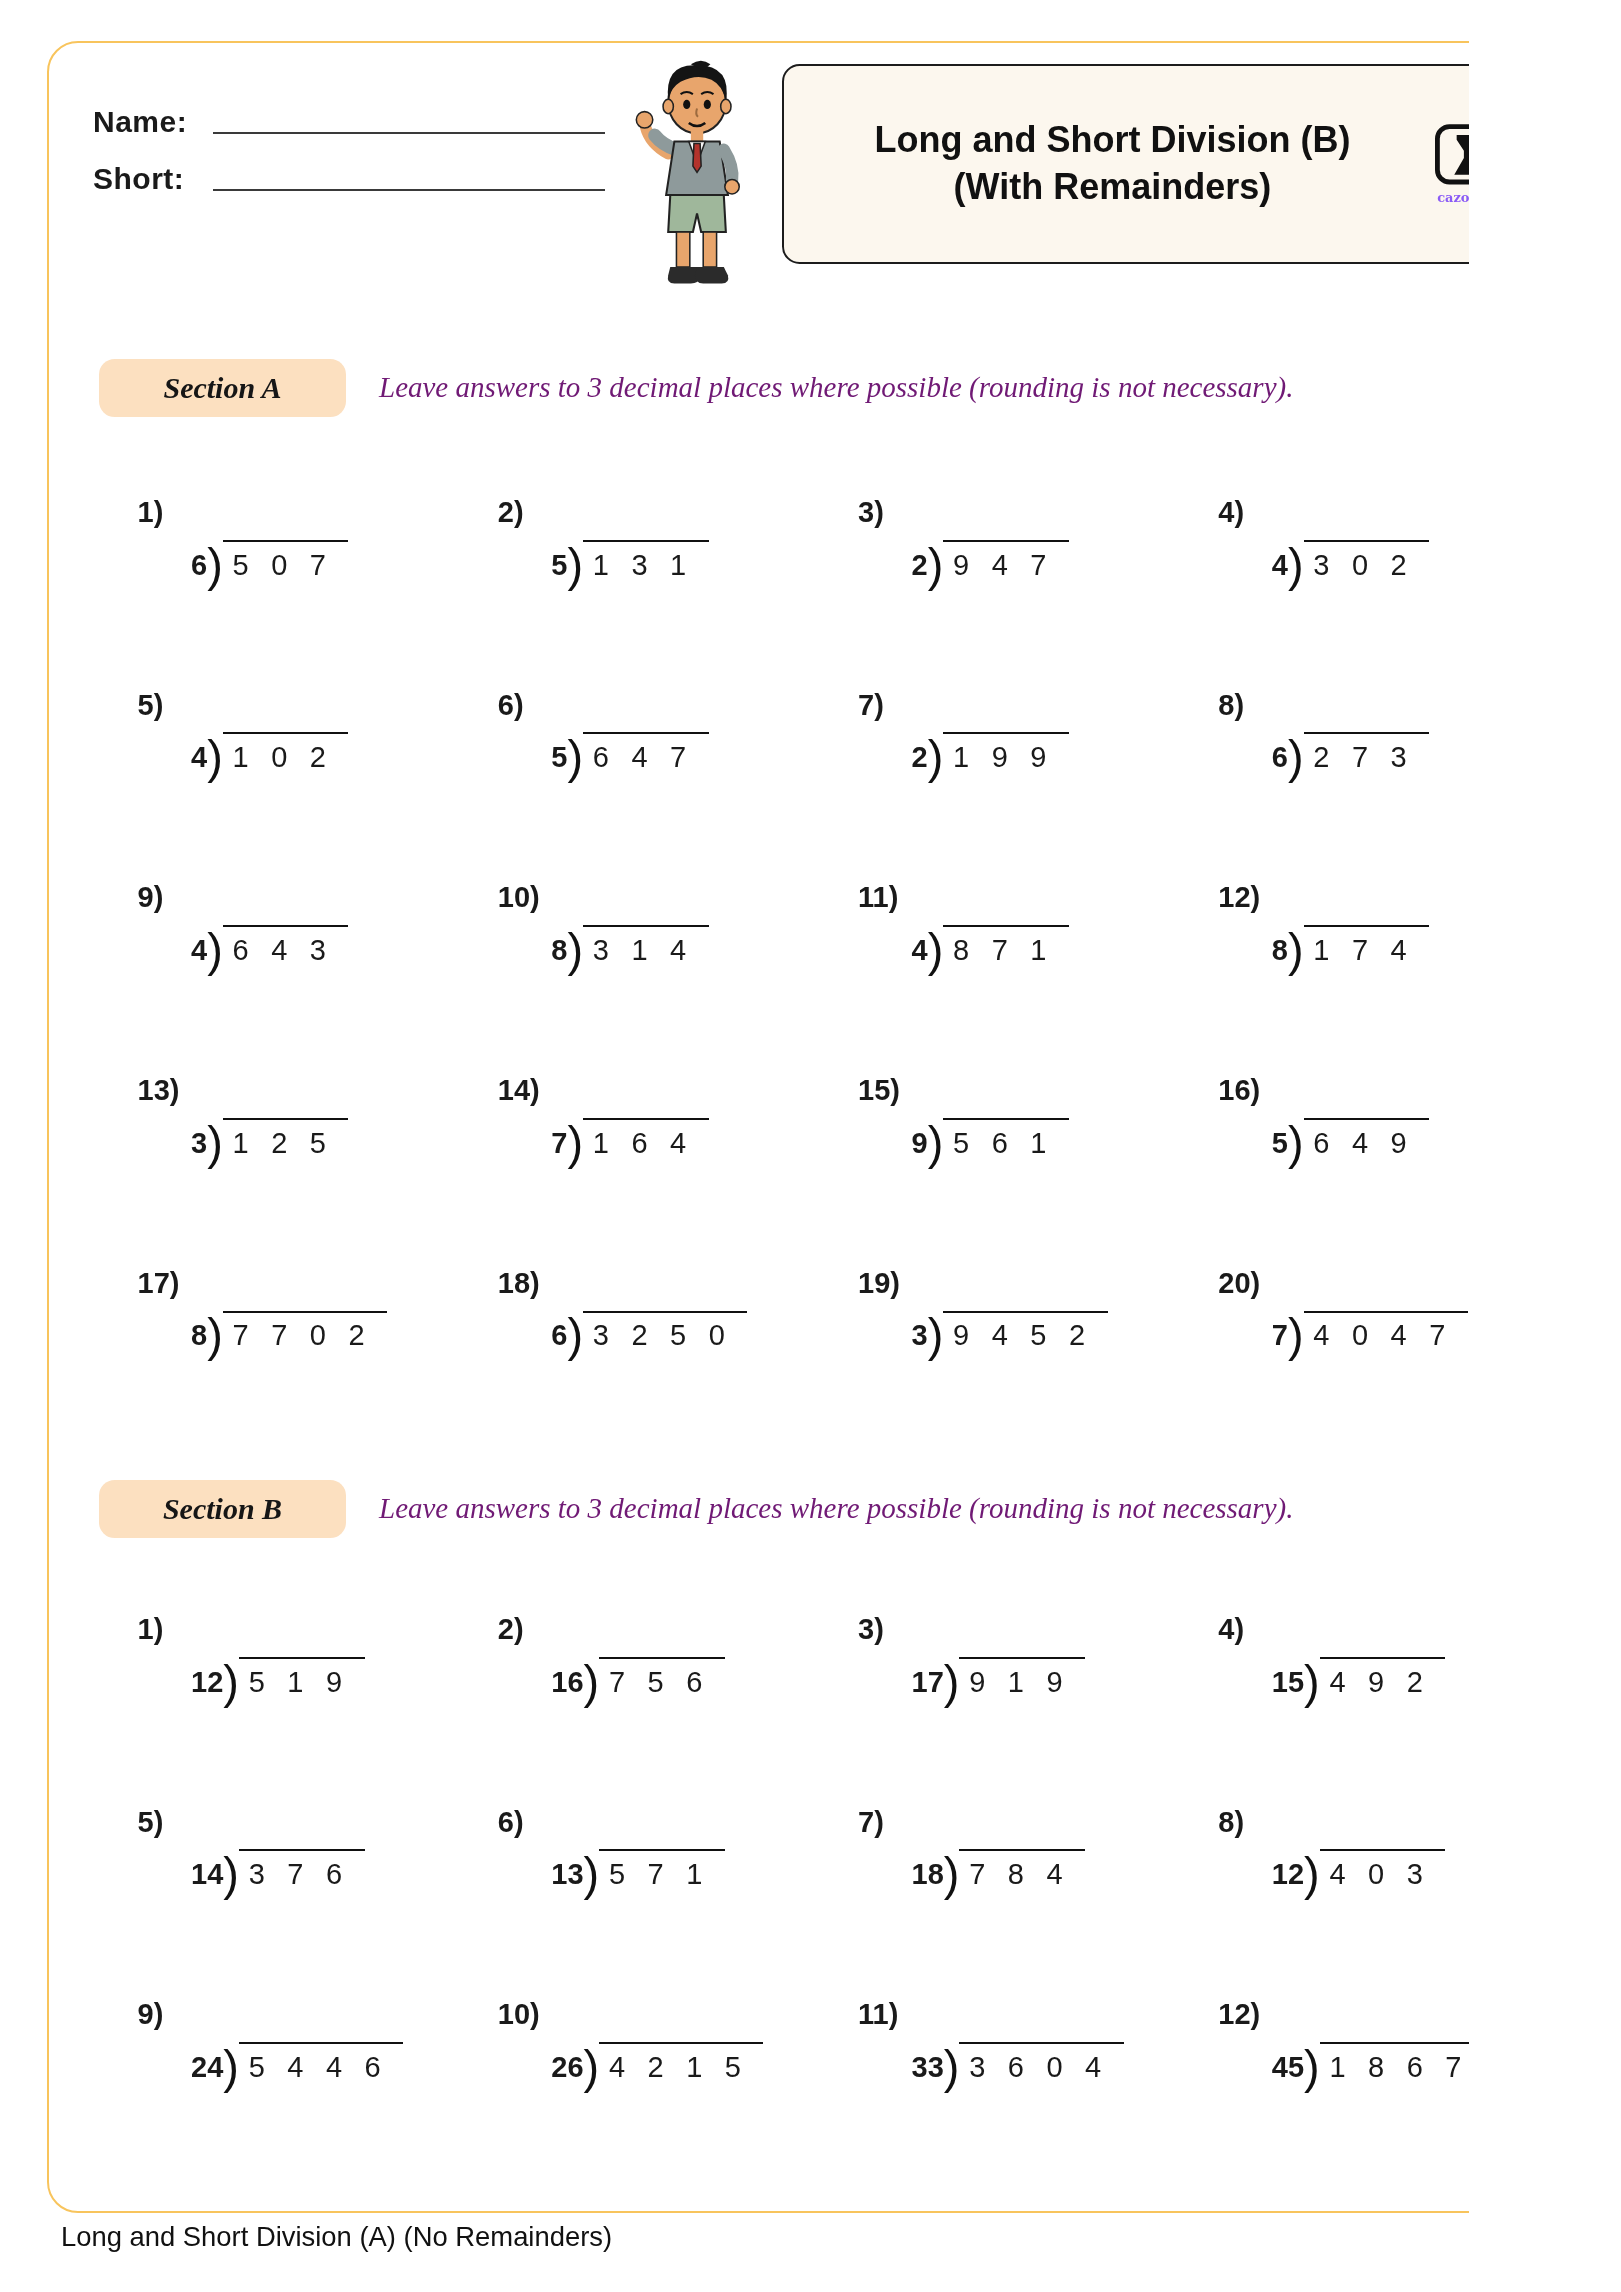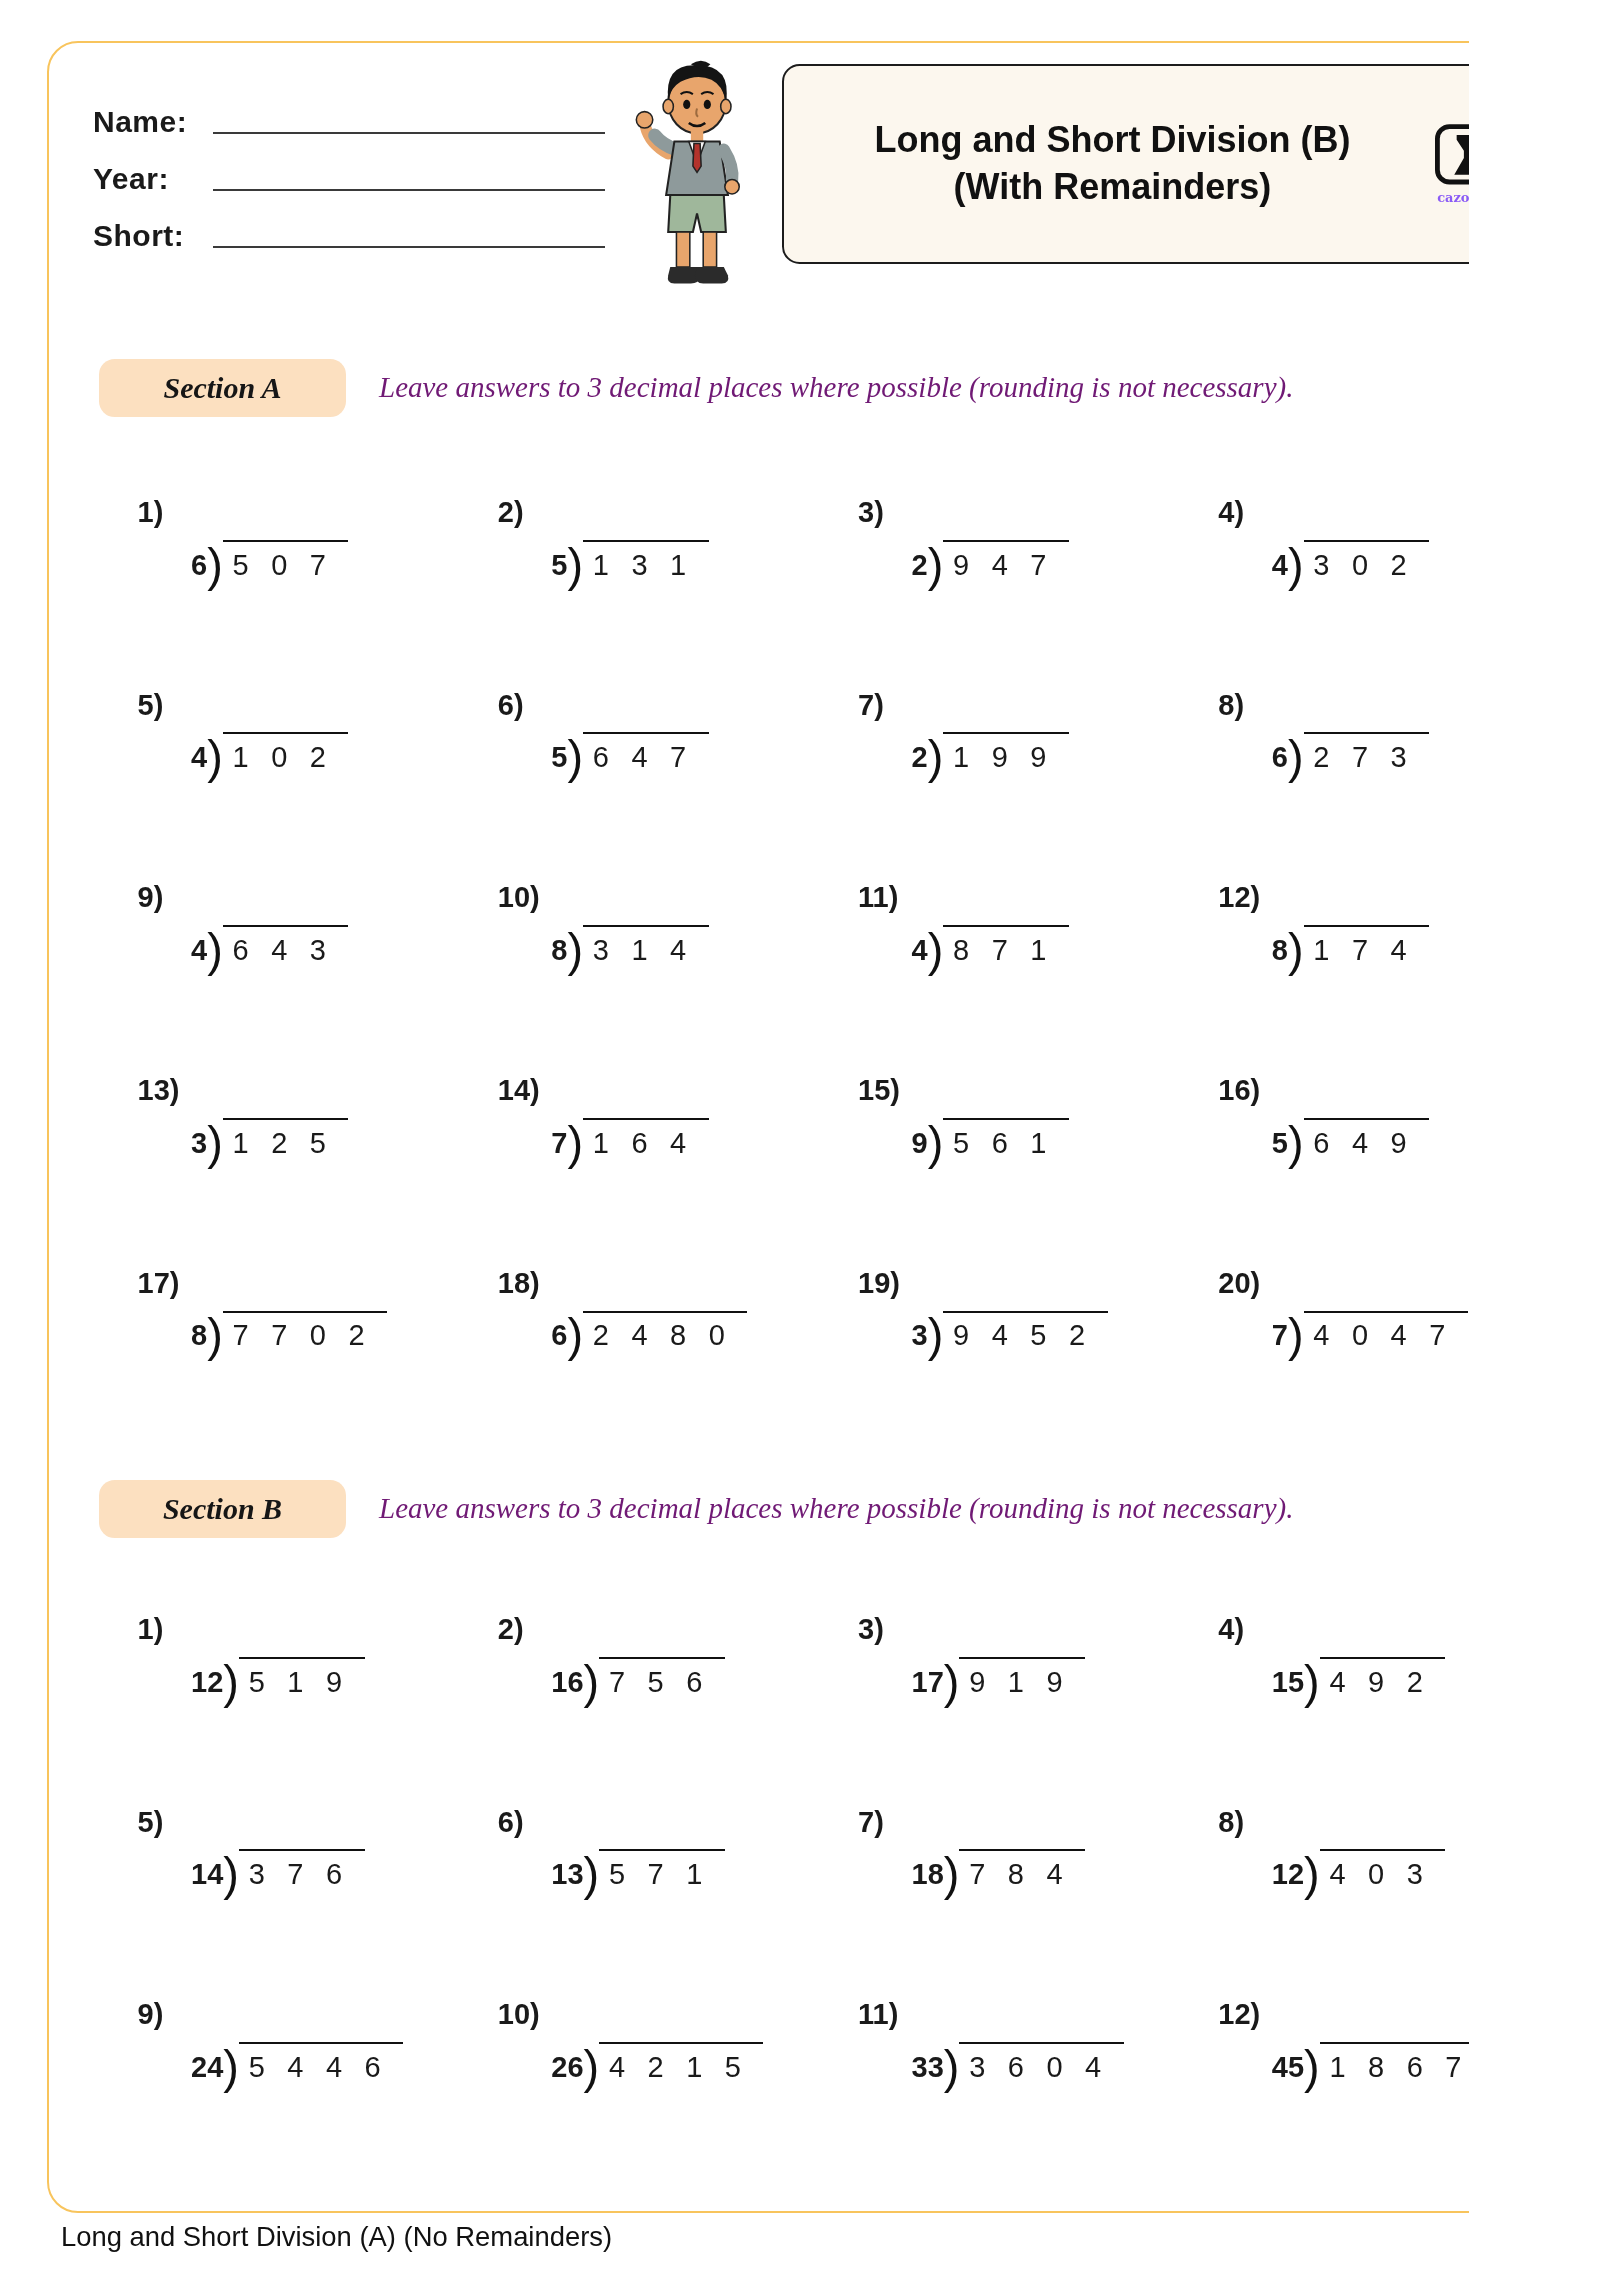--- a/index.html
+++ b/index.html
@@ -61,24 +61,20 @@
 </head>
 <body>
 
 <div class="sheet">
 
   <div class="page-border"></div>
 
   <div class="fields">
     <div class="field-row">
       <span class="field-label">Name:</span>
-      <span class="field-line"></span>
-    </div>
-    <div class="field-row">
-      <span class="field-label">Year:</span>
       <span class="field-line"></span>
     </div>
     <div class="field-row">
       <span class="field-label">Short:</span>
       <span class="field-line"></span>
     </div>
   </div>
 
   <div class="mascot">
     <svg width="134" height="247" viewBox="0 0 130 240" xmlns="http://www.w3.org/2000/svg">
@@ -280,21 +276,21 @@
       <span class="bracket"></span>
       <span class="dividend">7702</span>
     </div>
   </div>
 
   <div class="problem">
     <div class="pnum">18)</div>
     <div class="pexpr">
       <span class="divisor">6</span>
       <span class="bracket"></span>
-      <span class="dividend">2480</span>
+      <span class="dividend">3250</span>
     </div>
   </div>
 
   <div class="problem">
     <div class="pnum">19)</div>
     <div class="pexpr">
       <span class="divisor">3</span>
       <span class="bracket"></span>
       <span class="dividend">9452</span>
     </div>

